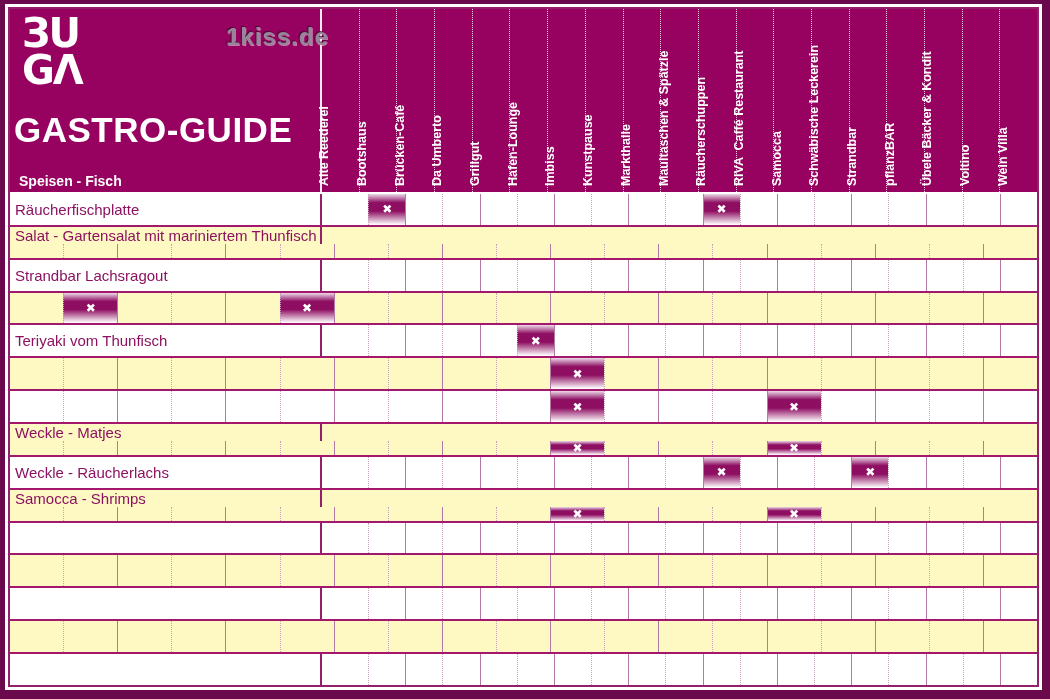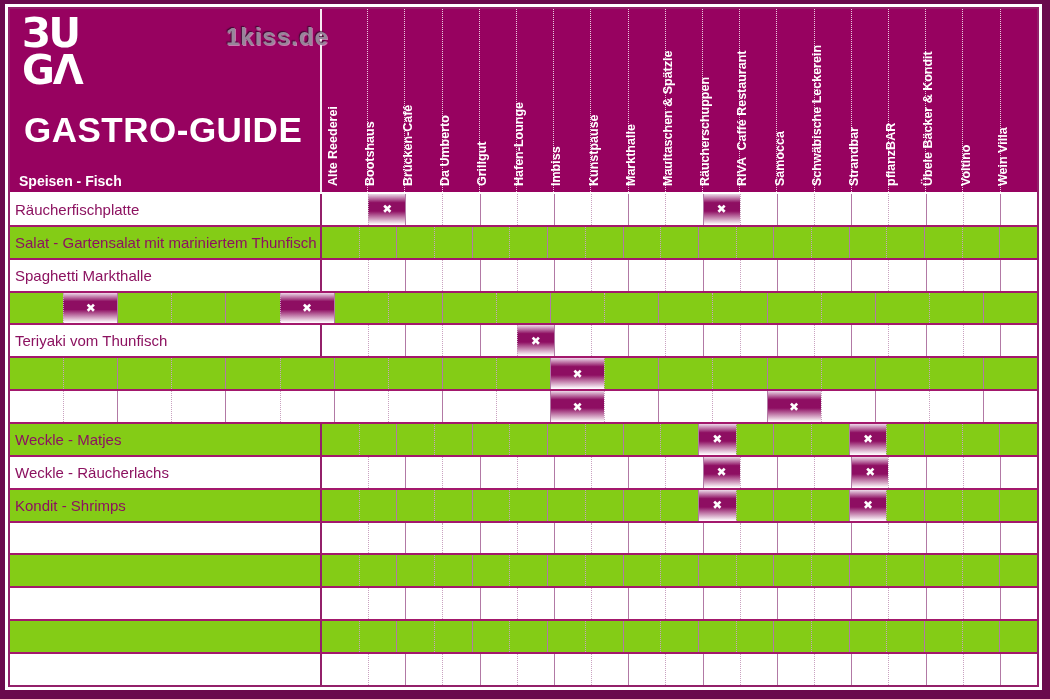--- a/index.html
+++ b/index.html
@@ -10,46 +10,46 @@
   }
   
   .frame-white{position:absolute;left:5px;top:4px;right:8px;bottom:9px;background:#ffffff;}
   
   .sheet{
     position:absolute;left:8px;top:7px;width:1031px;height:680px;
     box-sizing:border-box;border:2px solid #93206A;background:#fff;
     display:flex;flex-direction:column;
   }
   
-  .header{height:185px;flex:none;display:flex;border-bottom:2px solid #ffffff;box-sizing:border-box;background:#970260;gap:9px;}
+  .header{height:185px;flex:none;display:flex;border-bottom:2px solid #ffffff;box-sizing:border-box;background:#970260;}
   .corner{width:312px;flex:none;position:relative;background:#970260;border-right:2px solid rgba(255,255,255,.92);box-sizing:border-box;}
   .logo{position:absolute;top:6px;left:12px;color:#fff;font-family:"DejaVu Sans",sans-serif;
         font-weight:bold;font-size:40px;line-height:.92;letter-spacing:-2px;}
   .watermark{
     position:absolute;top:14px;left:216px;font-size:24px;font-weight:bold;letter-spacing:1px;
     color:#97859A;
     text-shadow:-1px -1px 1px rgba(55,8,45,.85), 1px 1px 0 rgba(240,222,240,.55);
     white-space:nowrap;
   }
-  .title{position:absolute;top:101px;left:14px;color:#fff;font-weight:bold;font-size:35px;letter-spacing:.5px;white-space:nowrap;}
+  .title{position:absolute;top:101px;left:4px;color:#fff;font-weight:bold;font-size:35px;letter-spacing:.5px;white-space:nowrap;}
   .subtitle{position:absolute;bottom:3px;left:9px;color:#fff;font-weight:bold;font-size:14px;margin-top:15px;}
   .colheads{flex:1;display:flex;}
   .colhead{flex:1;position:relative;}
   .colhead.sep{border-left:1px dotted rgba(255,255,255,.8);}
   .colhead span{
     position:absolute;bottom:6px;left:calc(50% - 8px);
     transform:rotate(-90deg);transform-origin:left bottom;
     white-space:pre;color:#fff;font-weight:bold;font-size:12.5px;line-height:15px;
   }
   
   .rows{flex:1;display:flex;flex-direction:column;}
   .row{flex:1;display:flex;min-height:0;}
   .row + .row{border-top:2px solid #A3186C;}
   .row.white{background:#ffffff;gap:10px;}
-  .row.pink{background:#84cc16;}
+  .row.pink{background:#fef9c3;flex-direction:column;}
   .rowlabel{
     width:312px;flex:none;box-sizing:border-box;border-right:2px solid #93206A;
     display:flex;align-items:center;padding-left:5px;
     font-size:15px;color:#8C1260;white-space:nowrap;overflow:hidden;
   }
   .cells{flex:1;display:flex;}
   .cell{flex:1;position:relative;display:flex;align-items:center;justify-content:center;box-sizing:border-box;}
   .cell.b-dot{border-left:1px dotted #C9A2C0;}
   .cell.b-solid{border-left:1px solid #B279A5;}
   .cell.marked{background:linear-gradient(180deg,#ECD9E8 0%,#8E0E62 28%,#8E0E62 55%,#FDFAFC 98%);}
@@ -180,21 +180,21 @@
           <div class="cell b-solid"></div>
           <div class="cell b-dot"></div>
           <div class="cell b-solid"></div>
           <div class="cell b-dot"></div>
           <div class="cell b-solid"></div>
           <div class="cell b-dot"></div>
           <div class="cell b-solid"></div>
         </div>
       </div>
       <div class="row white">
-        <div class="rowlabel">Spaghetti Markthalle</div>
+        <div class="rowlabel">Strandbar Lachsragout</div>
         <div class="cells">
           <div class="cell"></div>
           <div class="cell b-dot"></div>
           <div class="cell b-solid"></div>
           <div class="cell b-dot"></div>
           <div class="cell b-solid"></div>
           <div class="cell b-dot"></div>
           <div class="cell b-solid"></div>
           <div class="cell b-dot"></div>
           <div class="cell b-solid"></div>
@@ -365,21 +365,21 @@
           <div class="cell b-solid marked">
             <span class="mark">✖</span>
           </div>
           <div class="cell b-dot"></div>
           <div class="cell b-solid"></div>
           <div class="cell b-dot"></div>
           <div class="cell b-solid"></div>
         </div>
       </div>
       <div class="row pink">
-        <div class="rowlabel">Kondit - Shrimps</div>
+        <div class="rowlabel">Samocca - Shrimps</div>
         <div class="cells">
           <div class="cell"></div>
           <div class="cell b-dot"></div>
           <div class="cell b-solid"></div>
           <div class="cell b-dot"></div>
           <div class="cell b-solid"></div>
           <div class="cell b-dot"></div>
           <div class="cell b-solid"></div>
           <div class="cell b-dot"></div>
           <div class="cell b-solid"></div>

